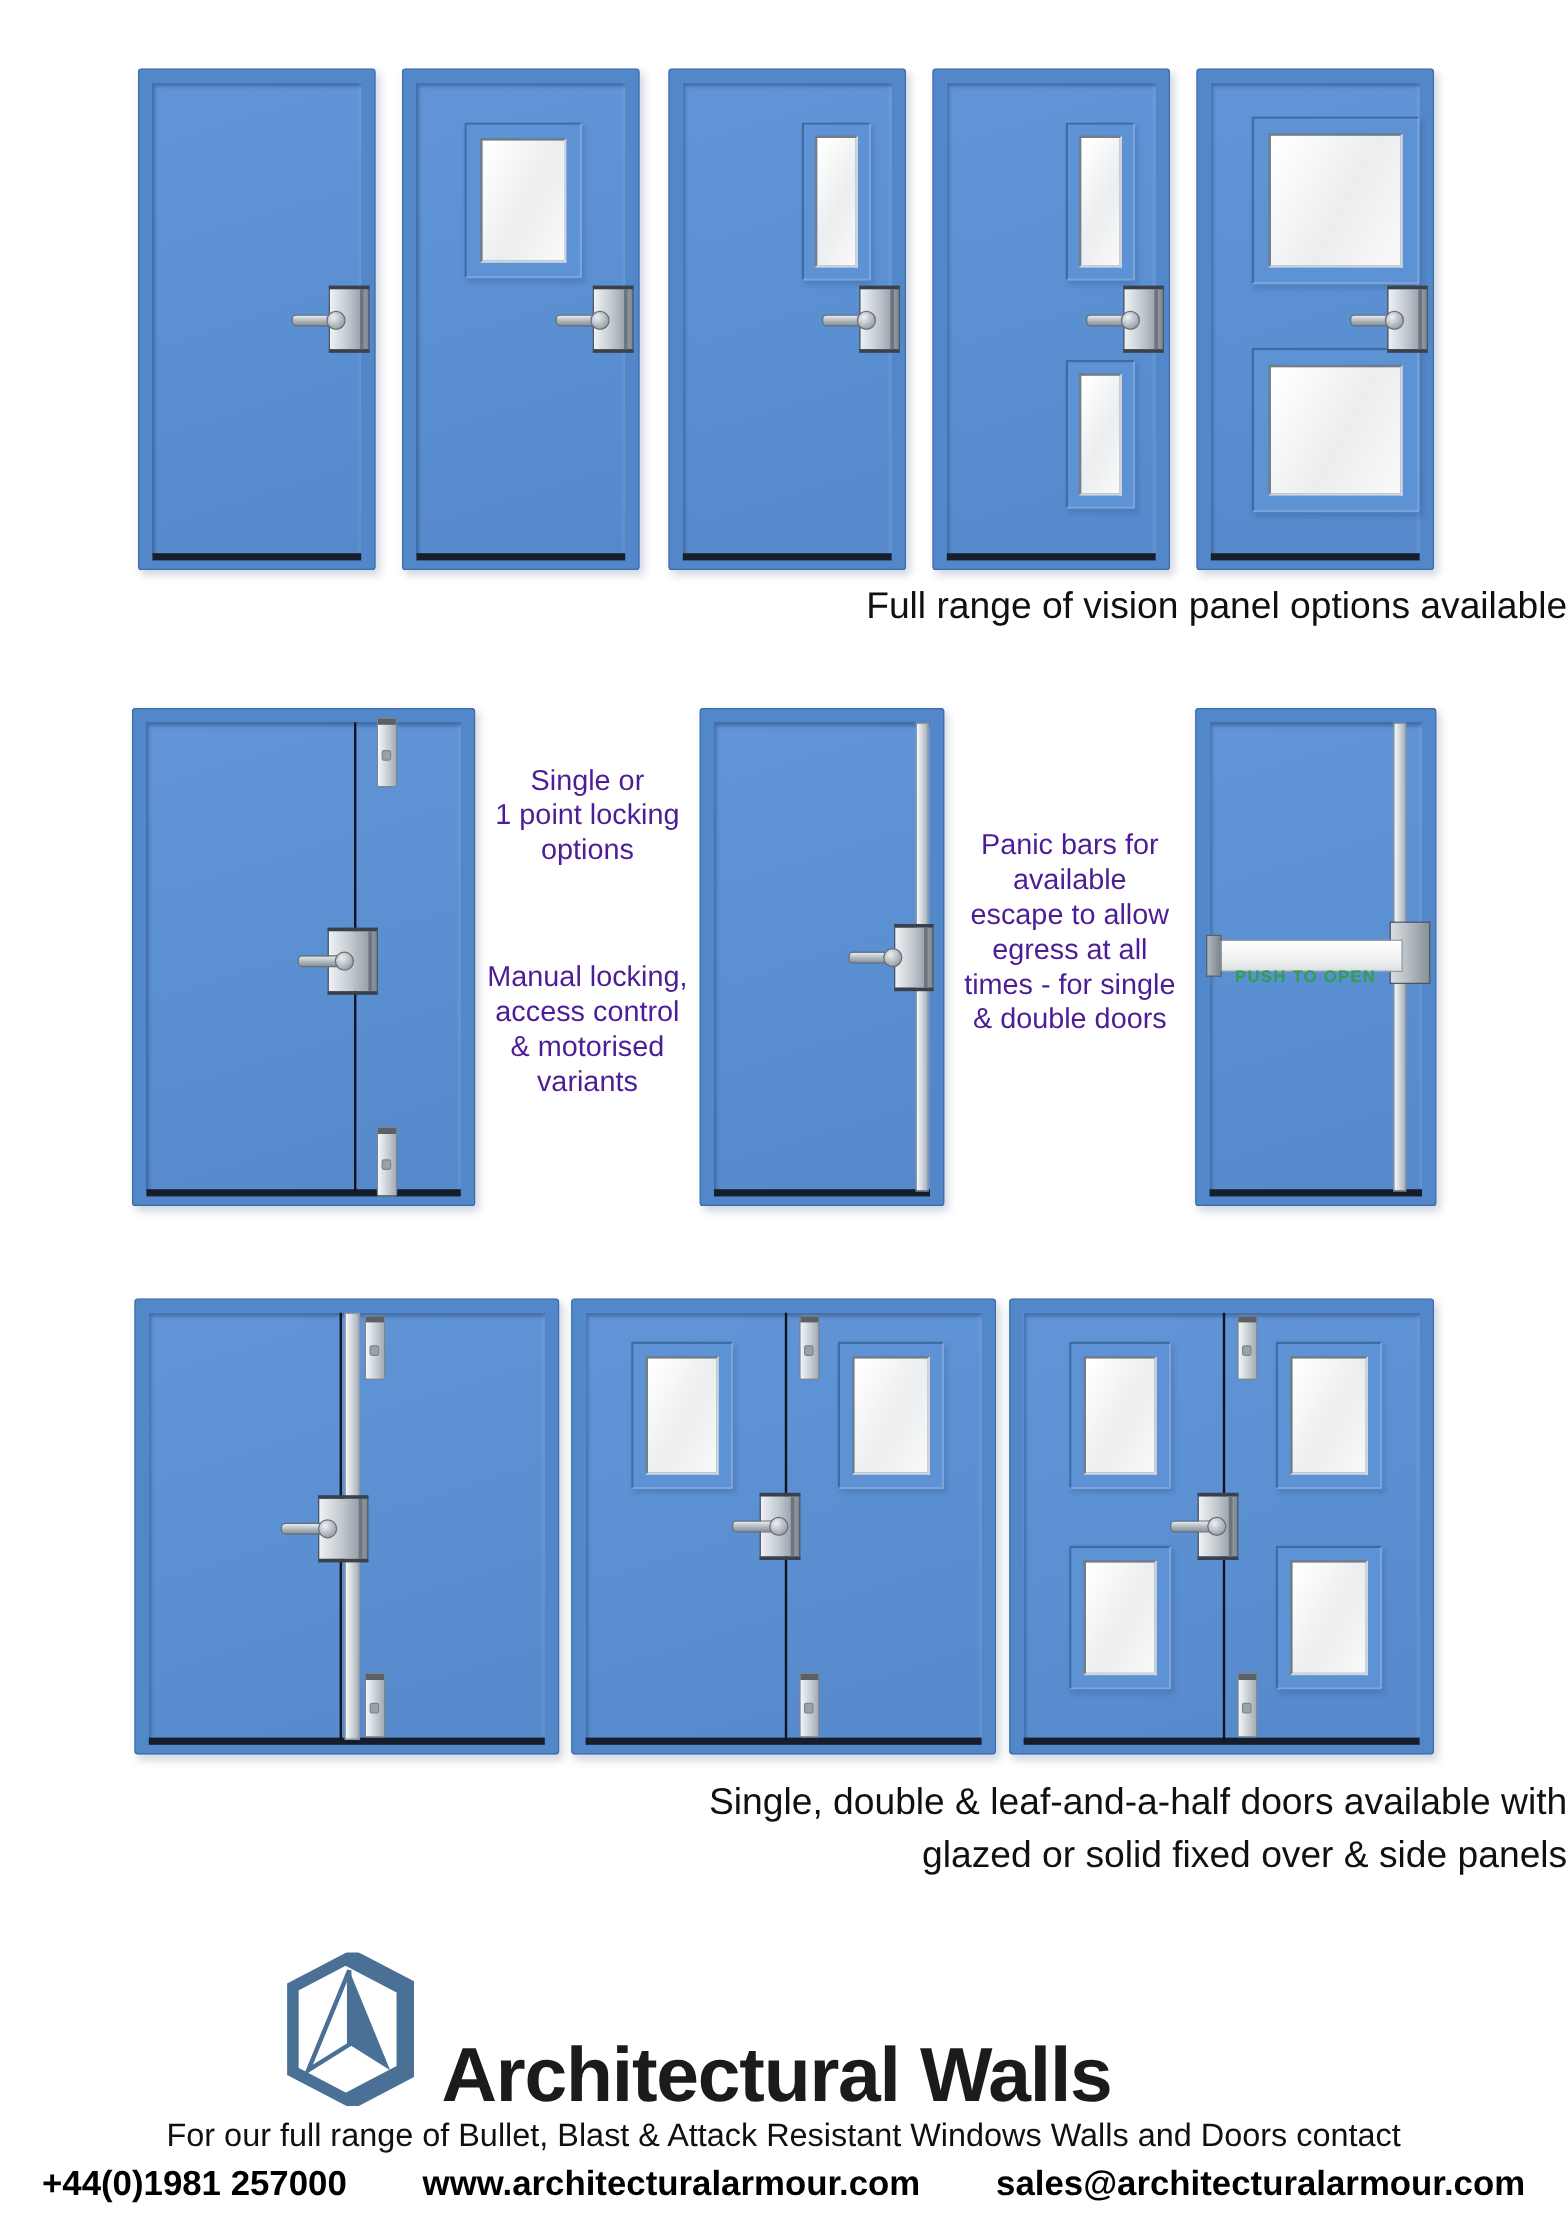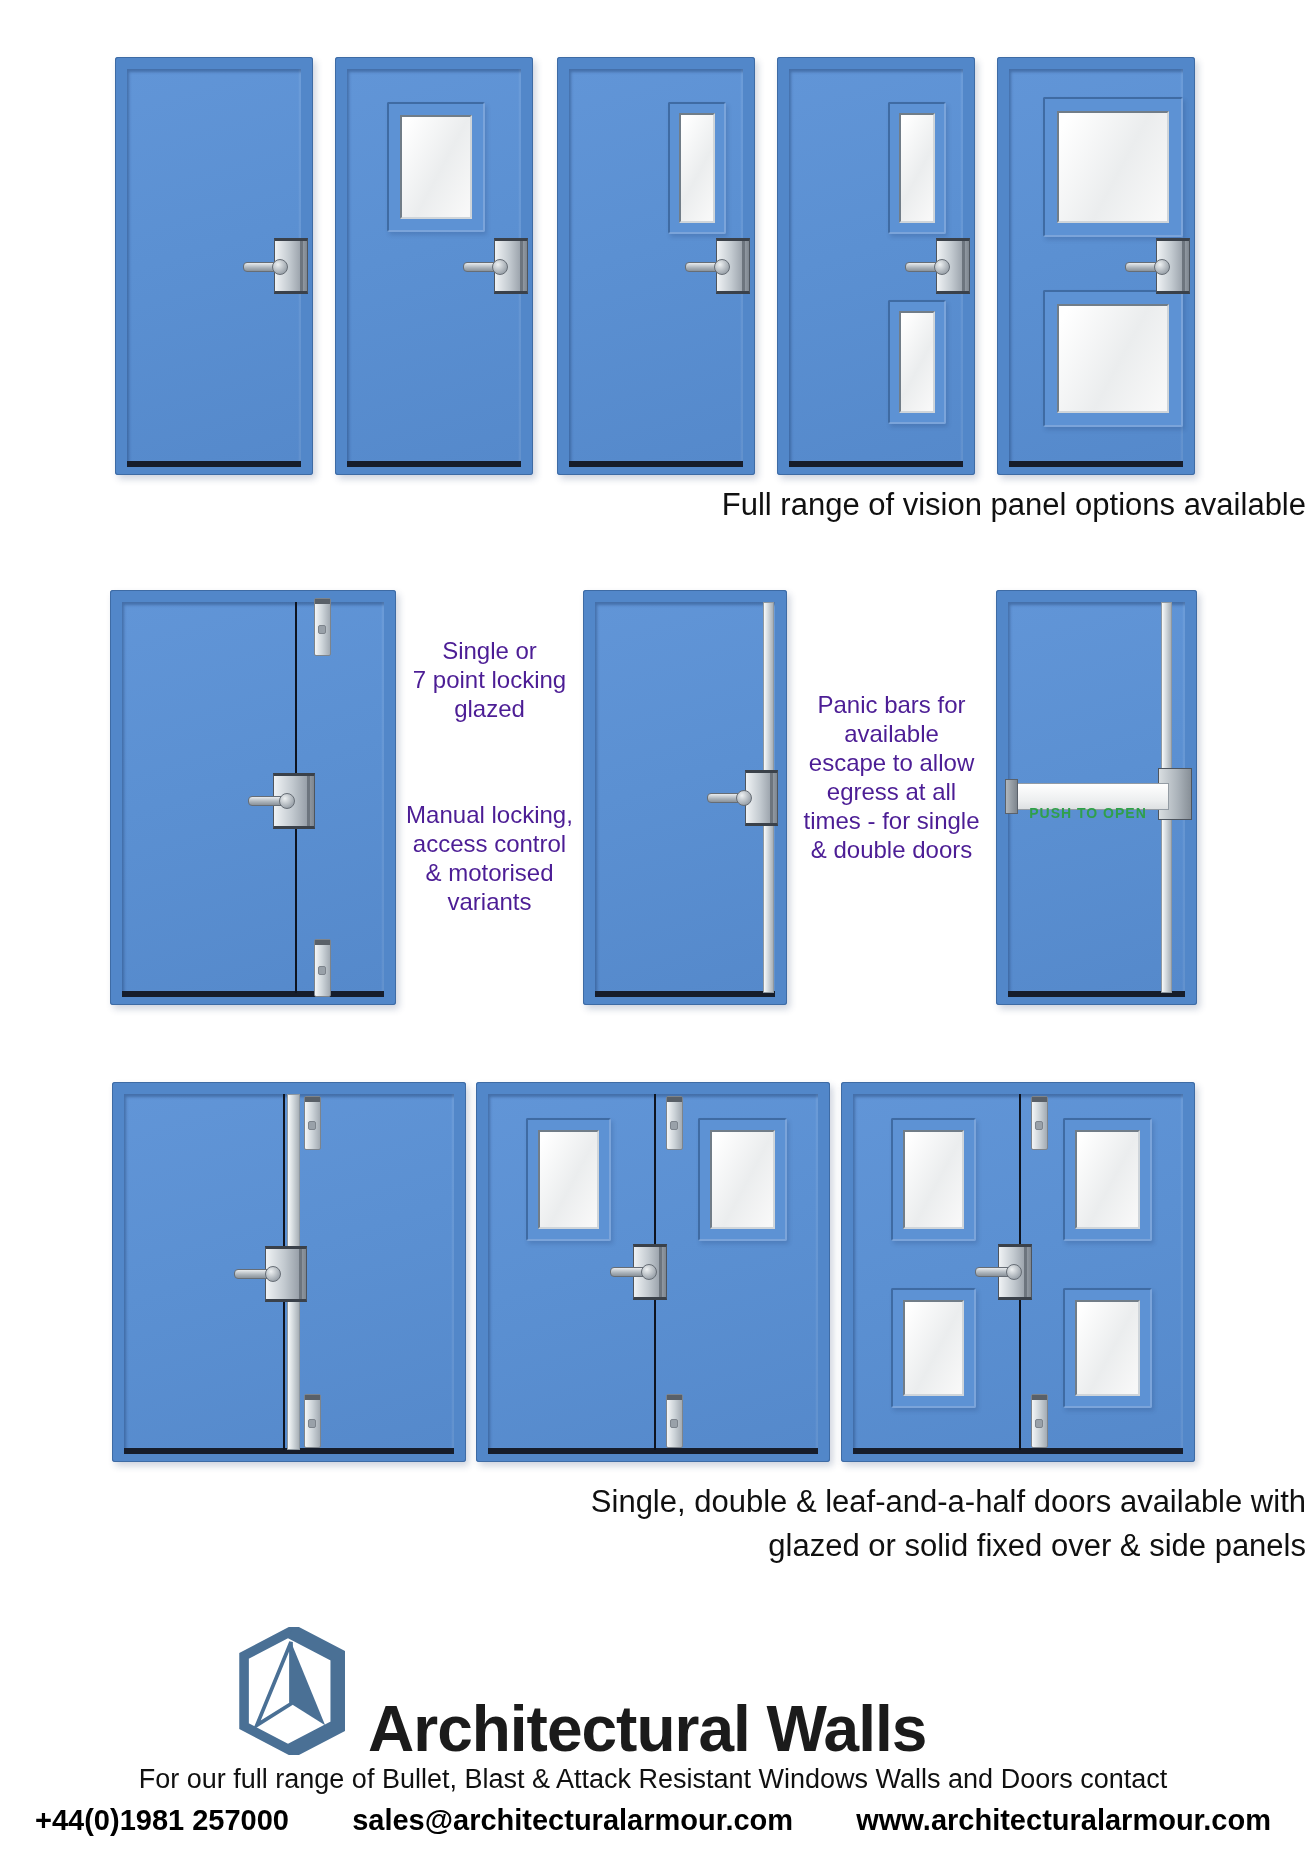--- a/index.html
+++ b/index.html
@@ -149,22 +149,22 @@
       <div class="threshold"></div>
       <div class="mline" style="left:185px"></div>
       <div class="bolt" style="left:204px;top:8px;height:56px"></div>
       <div class="bolt" style="left:204px;bottom:8px;height:56px"></div>
       <div class="lock" style="left:163px;top:183px;width:40px;z-index:2"></div>
       <div class="lever" style="left:138px;top:206px;width:44px;z-index:2"></div>
     </div>
 
     <div class="note" style="left:396px;top:636px;width:187px">
       <div>Single or</div>
-      <div>7 point locking</div>
-      <div>glazed</div>
+      <div>1 point locking</div>
+      <div>options</div>
     </div>
     <div class="note" style="left:396px;top:800px;width:187px">
       <div>Manual locking,</div>
       <div>access control</div>
       <div>&amp; motorised</div>
       <div>variants</div>
     </div>
 
     <div class="door" style="left:583px;top:590px;width:204px;height:415px">
       <div class="face"></div>
@@ -257,18 +257,18 @@
       <polygon points="50,14 18,92 50,72" fill="#ffffff" stroke="#4a7095" stroke-width="3.5"></polygon>
       <polygon points="50,14 50,72 82,92" fill="#4a7095"></polygon>
     </svg>
     <div class="brand-title">Architectural Walls</div>
   </div>
 
   <div>
     <div class="footer1">For our full range of Bullet, Blast &amp; Attack Resistant Windows Walls and Doors contact</div>
     <div class="footer2">
       <span>+44(0)1981 257000</span>
+      <span>www.architecturalarmour.com</span>
       <span>sales@architecturalarmour.com</span>
-      <span>www.architecturalarmour.com</span>
     </div>
   </div>
 
 </div>
 
 </body></html>

